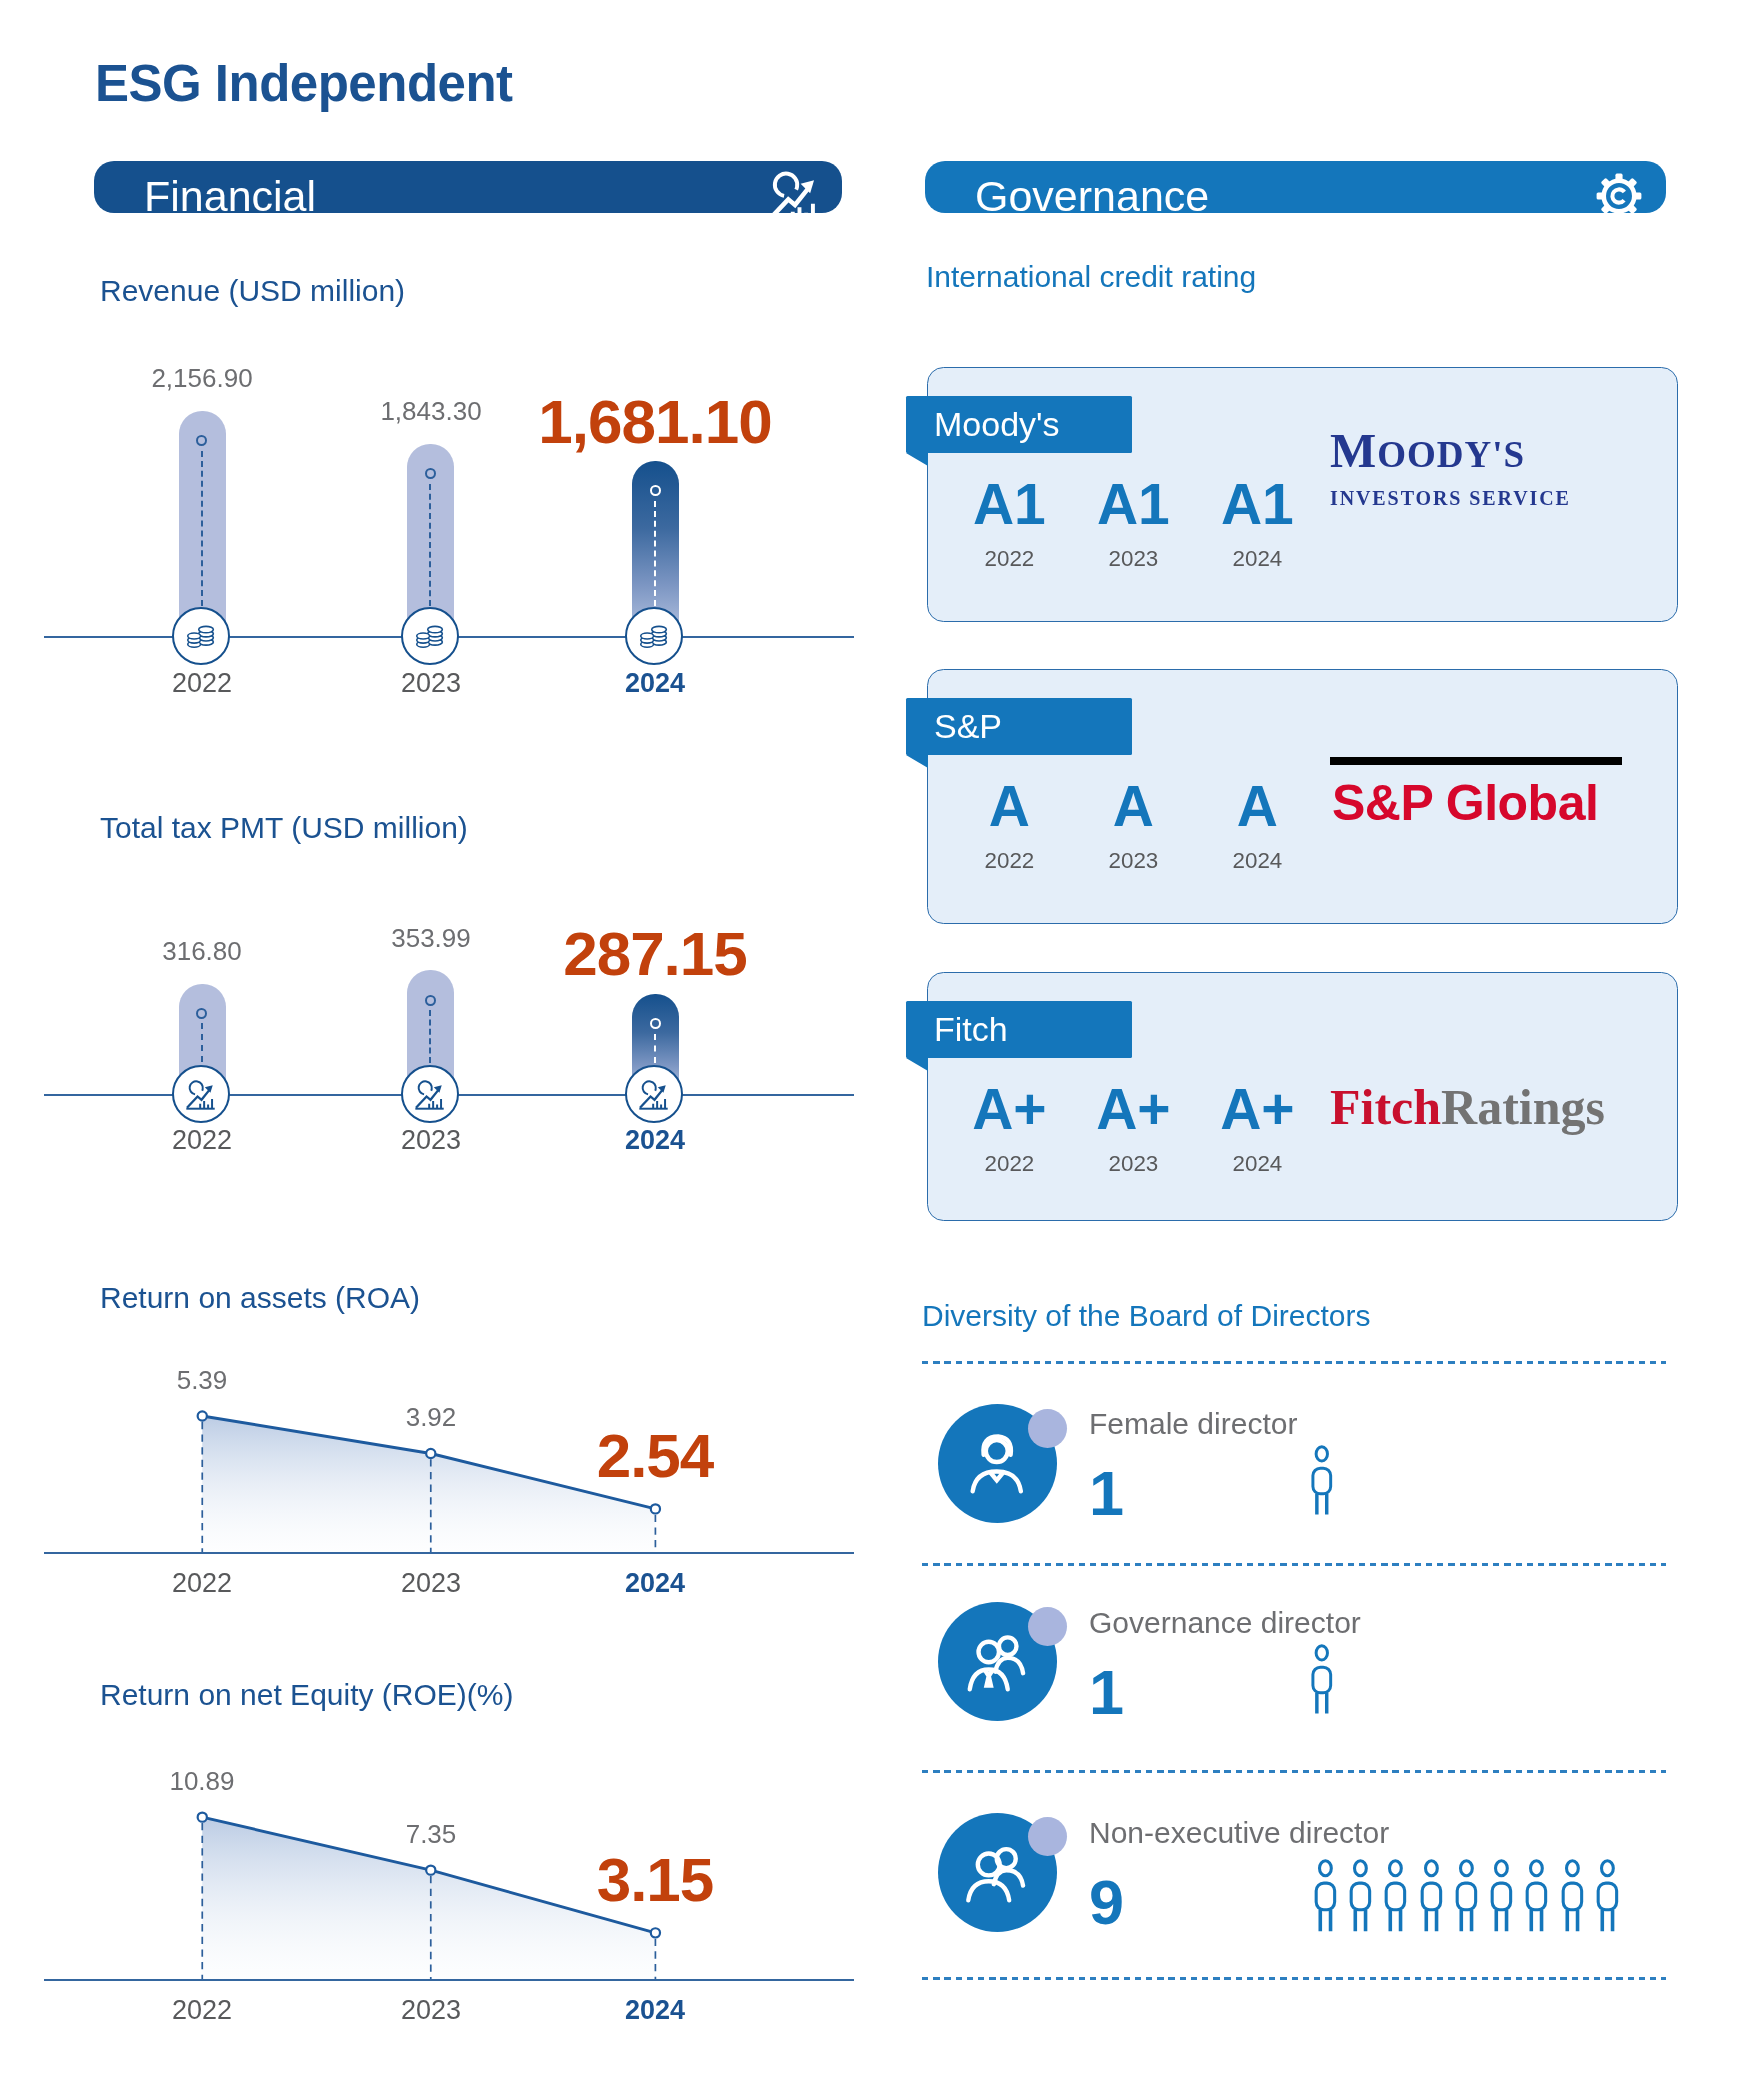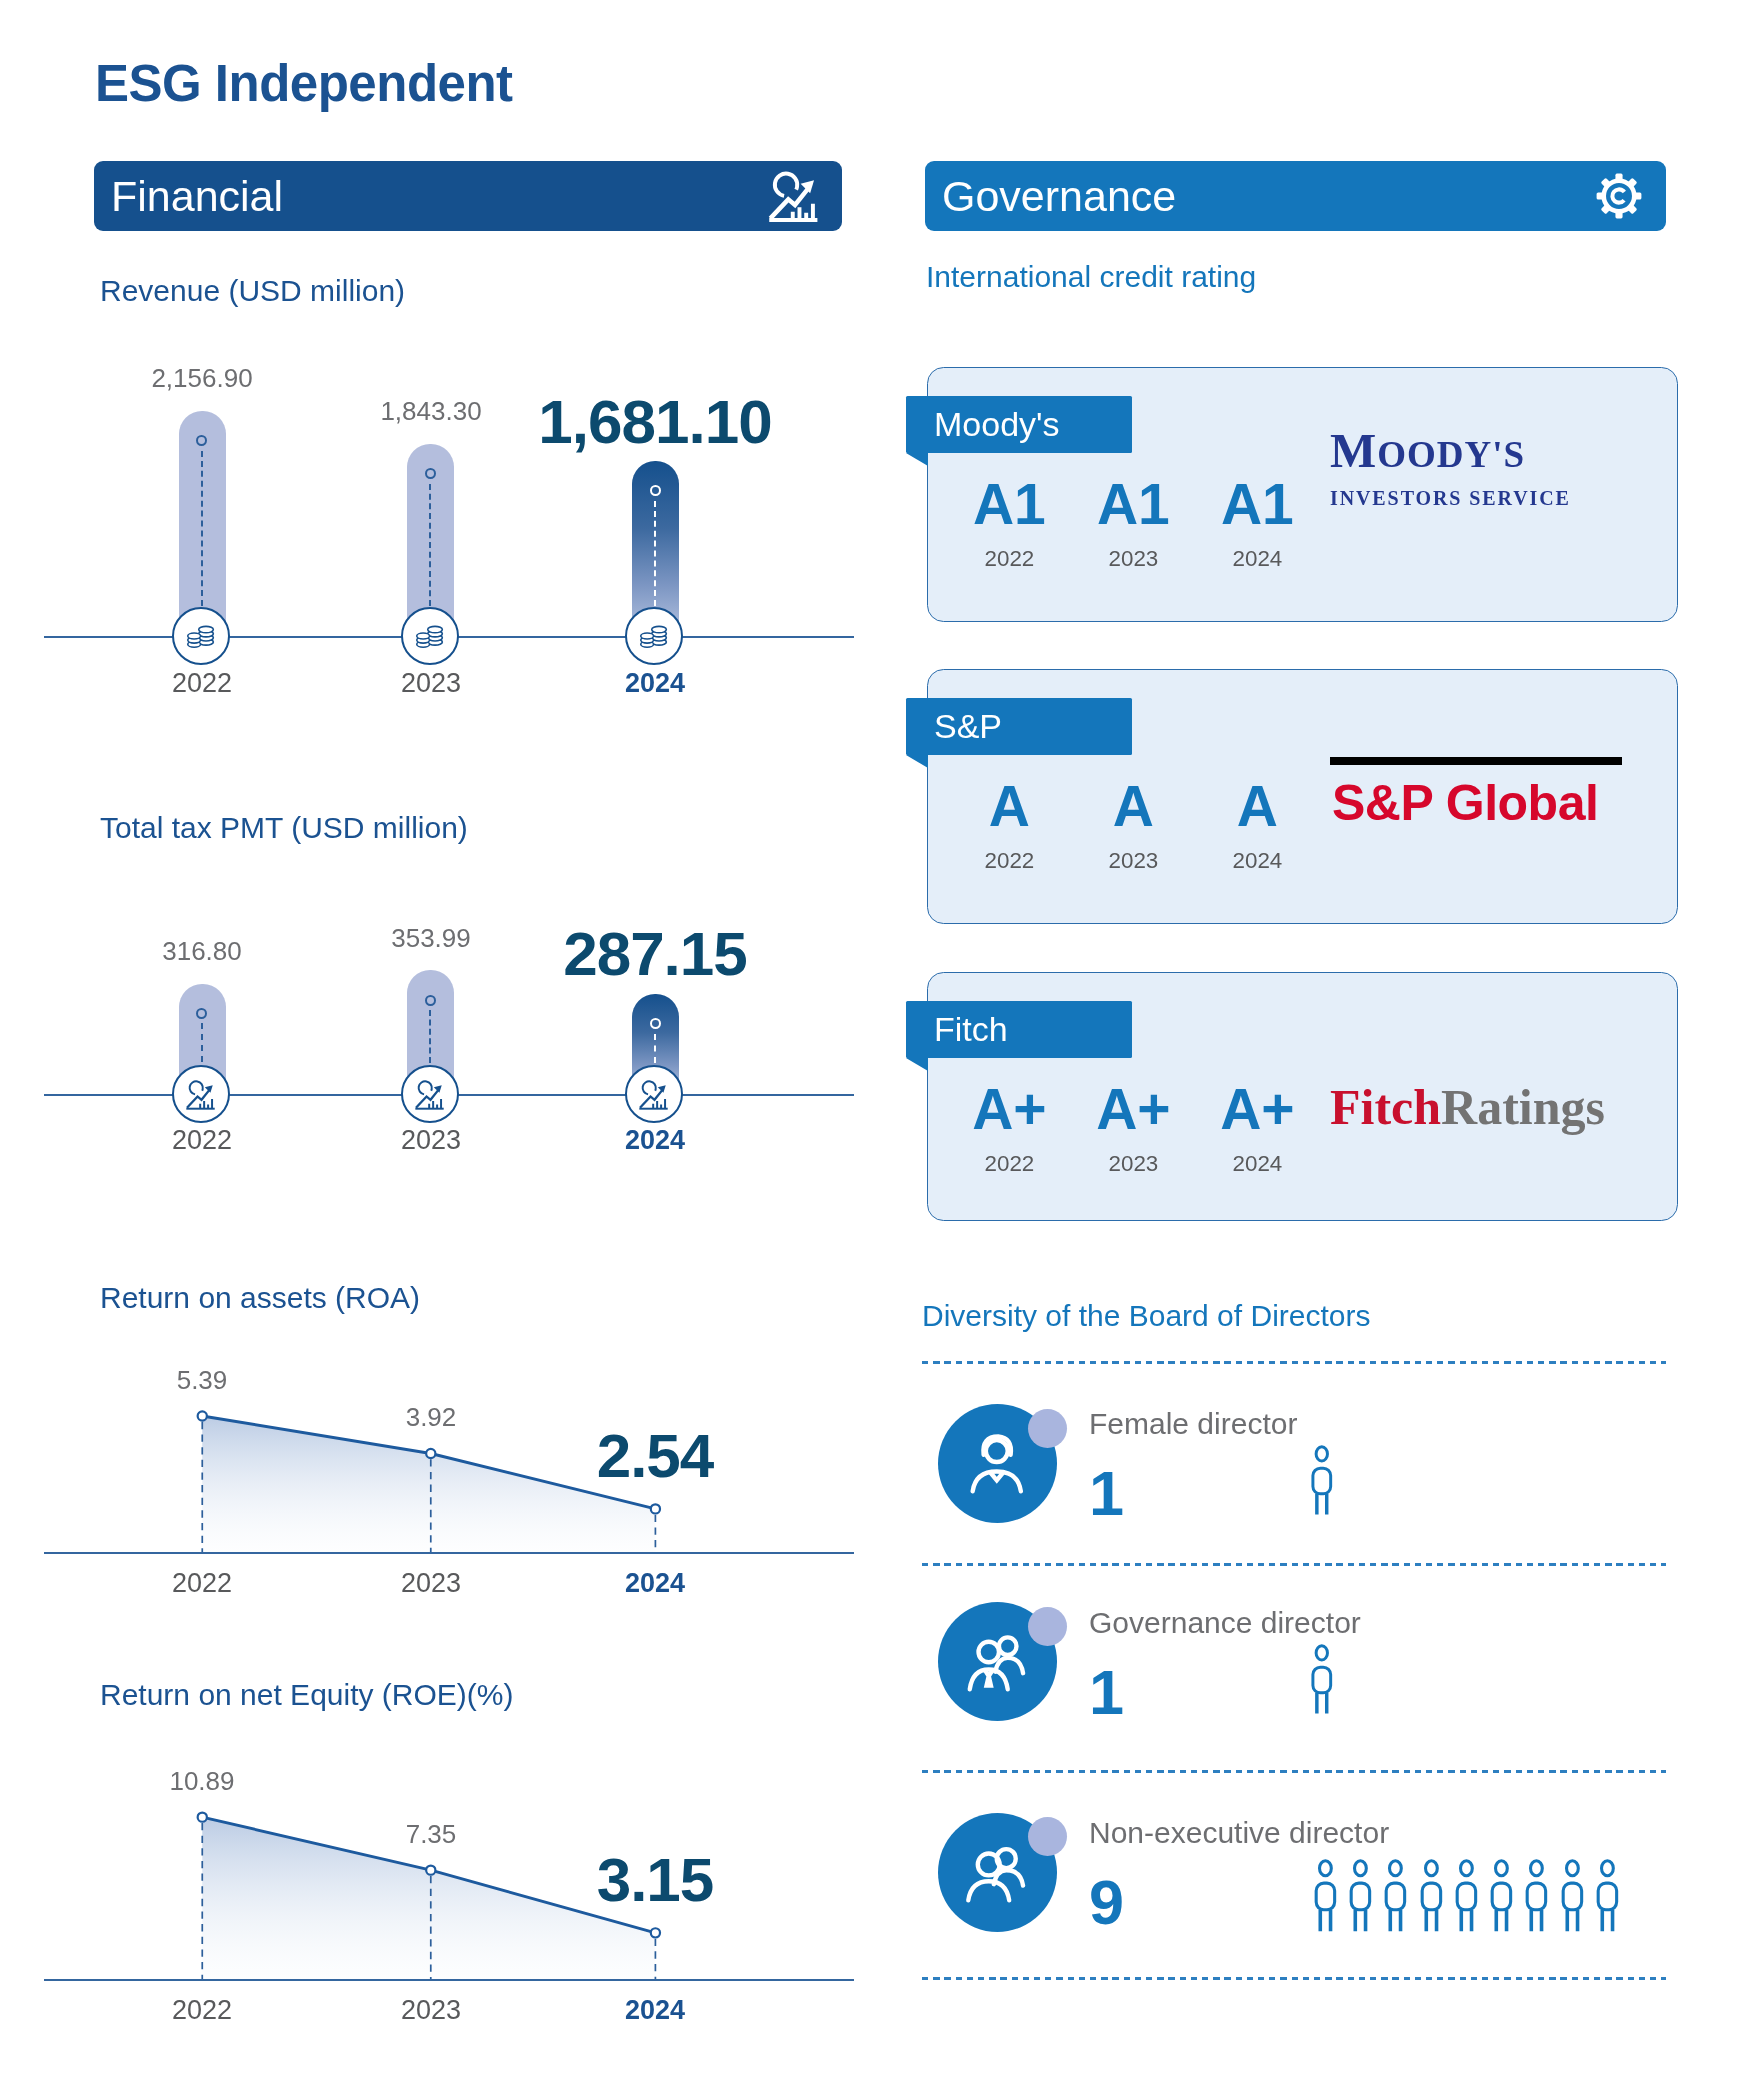--- a/index.html
+++ b/index.html
@@ -1,38 +1,38 @@
 <!DOCTYPE html>
 <html style="font-size:7.8px"><head>
 <meta charset="utf-8">
 <style>
   html,body{margin:0;padding:0;background:#fff;}
   body{width:1762px;height:2077px;font-family:"Liberation Sans", sans-serif;}
   #canvas{position:relative;width:1762px;height:2077px;background:#fff;overflow:hidden;}
   .abs{position:absolute;}
   #page-title{left:95px;top:54px;font-size:51px;font-weight:700;color:#1b5291;letter-spacing:-0.5px;}
-  .hdr{top:161px;height:70px;border-radius:9px;color:#fff;font-size:43px;font-weight:500;line-height:70px;padding-left:17px;box-sizing:border-box;}
+  .hdr{top:161px;height:52px;border-radius:20px;color:#fff;font-size:43px;font-weight:500;line-height:70px;padding-left:50px;box-sizing:border-box;}
   .hdr-fin{left:94px;width:748px;background:#15508d;}
   .hdr-gov{left:925px;width:741px;background:#1476bb;}
   .hdr-icon{position:absolute;right:19.4px;top:6.8px;width:56px;height:56px;}
   .subtitle{font-size:30px;font-weight:500;color:#1476bb;}
   #credit-title{left:926px;top:260px;}
   #diversity-title{left:922px;top:1299px;}
   .ctitle{left:100px;font-size:30px;font-weight:500;color:#1b5291;white-space:nowrap;}
   .axis{height:1.9px;background:#34669f;z-index:1;}
   .pill{width:47px;border-radius:23px 23px 0 0;z-index:2;}
   .pill-light{background:#b4bedd;}
   .pill-dark{background:linear-gradient(180deg,#15508d 0%,#3c699f 38%,#7b95c2 70%,#b7c5e2 100%);}
   .dashline{width:0;border-left:2.4px dashed #2c5f9b;z-index:3;}
   .dashline.white{border-left-color:#fff;}
   .ring{width:6.8px;height:6.8px;border:2.4px solid #2c5f9b;border-radius:50%;background:transparent;z-index:3;}
   .ring.white{border-color:#fff;}
   .marker-circle{width:54px;height:54px;background:#fff;border:2.9px solid #15508d;border-radius:50%;z-index:4;display:flex;align-items:center;justify-content:center;}
   .vlabel{width:292px;text-align:center;font-size:26px;font-weight:500;color:#6d6e71;white-space:nowrap;}
-  .bigval{width:340px;text-align:center;font-size:62px;font-weight:700;color:#0c4a6e;letter-spacing:-1px;white-space:nowrap;}
+  .bigval{width:340px;text-align:center;font-size:62px;font-weight:700;color:#c2410c;letter-spacing:-1px;white-space:nowrap;}
   .ylabel{width:146px;text-align:center;font-size:27px;font-weight:500;color:#58595b;}
   .ylabel.hl{color:#1b5291;font-weight:700;}
   .card{left:927px;width:751px;background:#e4eef9;border:1.5px solid #2b6cab;border-radius:16.5px;box-sizing:border-box;}
   .tab{position:absolute;left:-22px;top:28px;height:57px;width:226px;background:#1476bb;color:#fff;font-size:34px;font-weight:500;line-height:57px;padding-left:28px;box-sizing:border-box;border-radius:1.5px;}
   .fold{position:absolute;left:-22px;top:85px;width:22px;height:13px;background:#1476bb;clip-path:polygon(0 0,100% 0,100% 100%);}
   .ratings{position:absolute;left:19.4px;top:108px;width:379px;display:flex;}
   .rcol{width:124px;text-align:center;}
   .rval{font-size:57px;font-weight:700;color:#1476bb;line-height:1;}
   .ryear{font-size:22.4px;font-weight:500;color:#58595b;margin-top:12.6px;}
   .mlogo{position:absolute;left:402px;top:54px;color:#24388f;font-family:"Liberation Serif", serif;}

